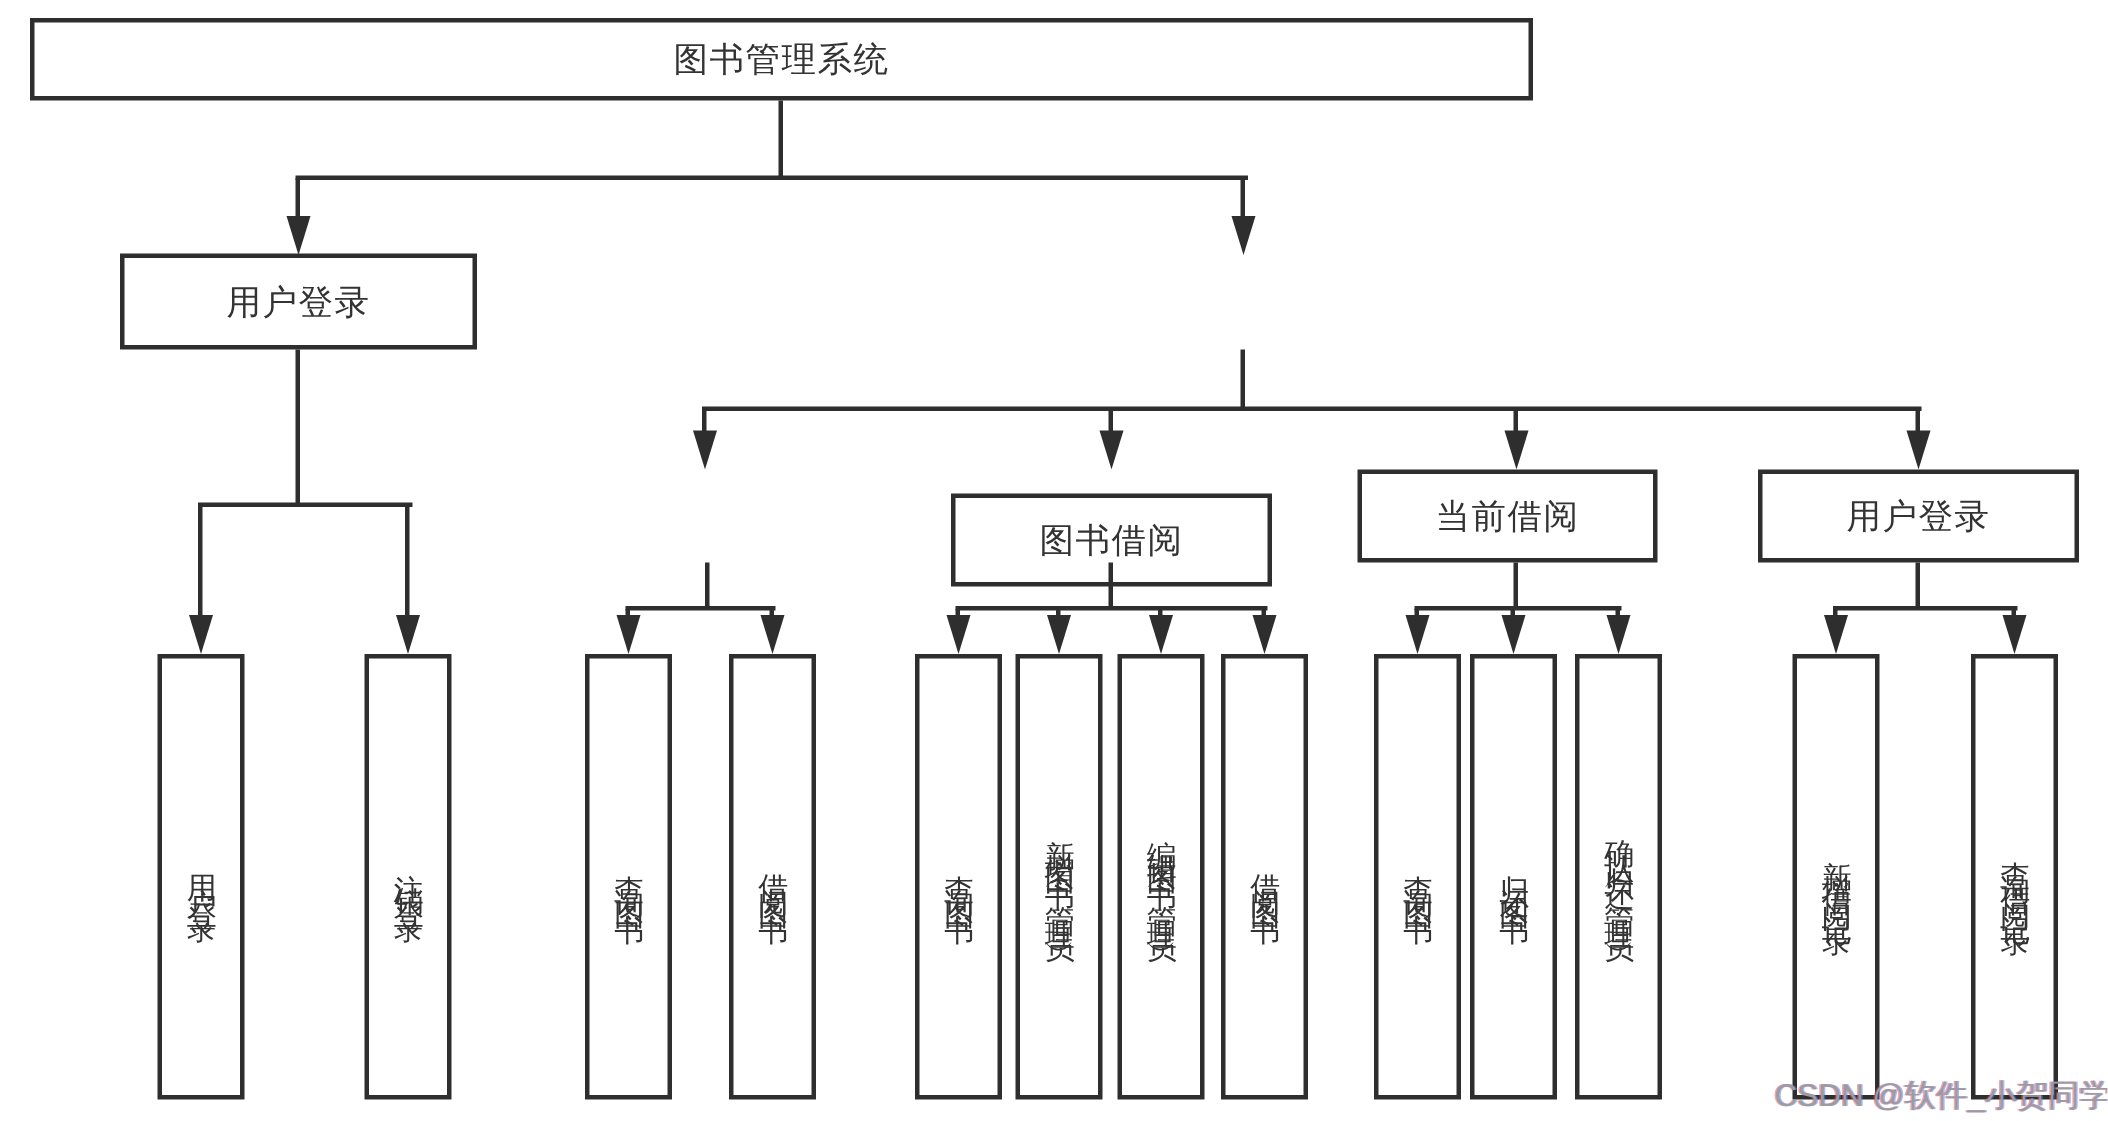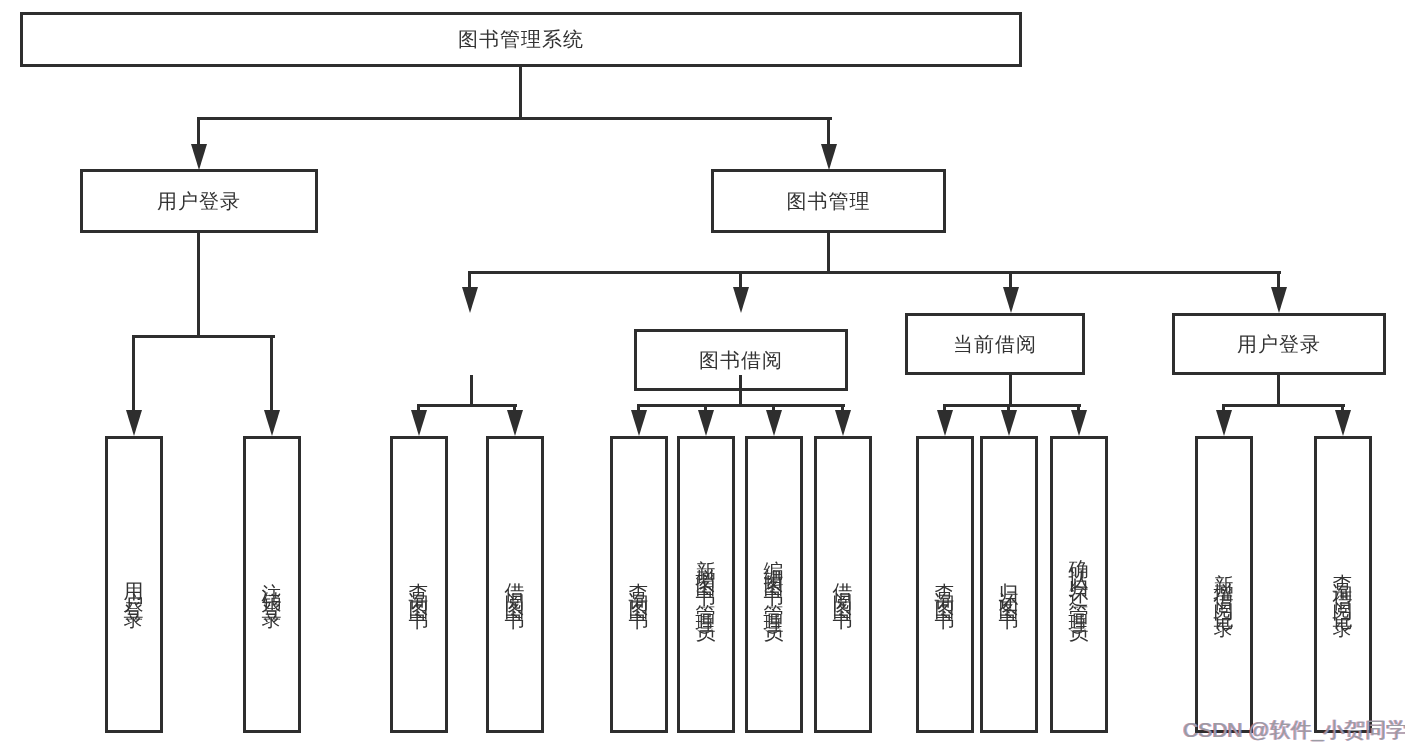--- a/index.html
+++ b/index.html
@@ -20,21 +20,21 @@
   .box{
     position:absolute;
     box-sizing:border-box;
     border:3px solid var(--line);
     background:var(--fill);
     display:flex;
     align-items:center;
     justify-content:center;
   }
   .box .lbl{
-    font-size:20px;
+    font-size:23px;
     letter-spacing:1px;
     white-space:nowrap;
   }
   
   .leaf .lbl{
     writing-mode:vertical-rl;
     text-orientation:mixed;
     font-size:20px;
     letter-spacing:9px;
     line-height:1.4;
@@ -64,28 +64,25 @@
 
 <div class="canvas">
 
   <div class="box" style="left:20px;top:12px;width:1002px;height:55px">
     <span class="lbl">图书管理系统</span>
   </div>
 
   <div class="box" style="left:80px;top:169px;width:238px;height:64px">
     <span class="lbl">用户登录</span>
   </div>
-  <div class="box" style="left:711px;top:169px;width:235px;height:64px">
-    <span class="lbl">图书管理</span>
-  </div>
 
   <div class="box" style="left:634px;top:329px;width:214px;height:62px">
     <span class="lbl">图书借阅</span>
   </div>
-  <div class="box" style="left:905px;top:313px;width:180px;height:62px">
+  <div class="box" style="left:905px;top:313px;width:200px;height:62px">
     <span class="lbl">当前借阅</span>
   </div>
   <div class="box" style="left:1172px;top:313px;width:214px;height:62px">
     <span class="lbl">用户登录</span>
   </div>
 
   <div class="box leaf" style="left:105px;top:436px;width:58px;height:297px">
     <span class="lbl">用户登录</span>
   </div>
   <div class="box leaf" style="left:243px;top:436px;width:58px;height:297px">

